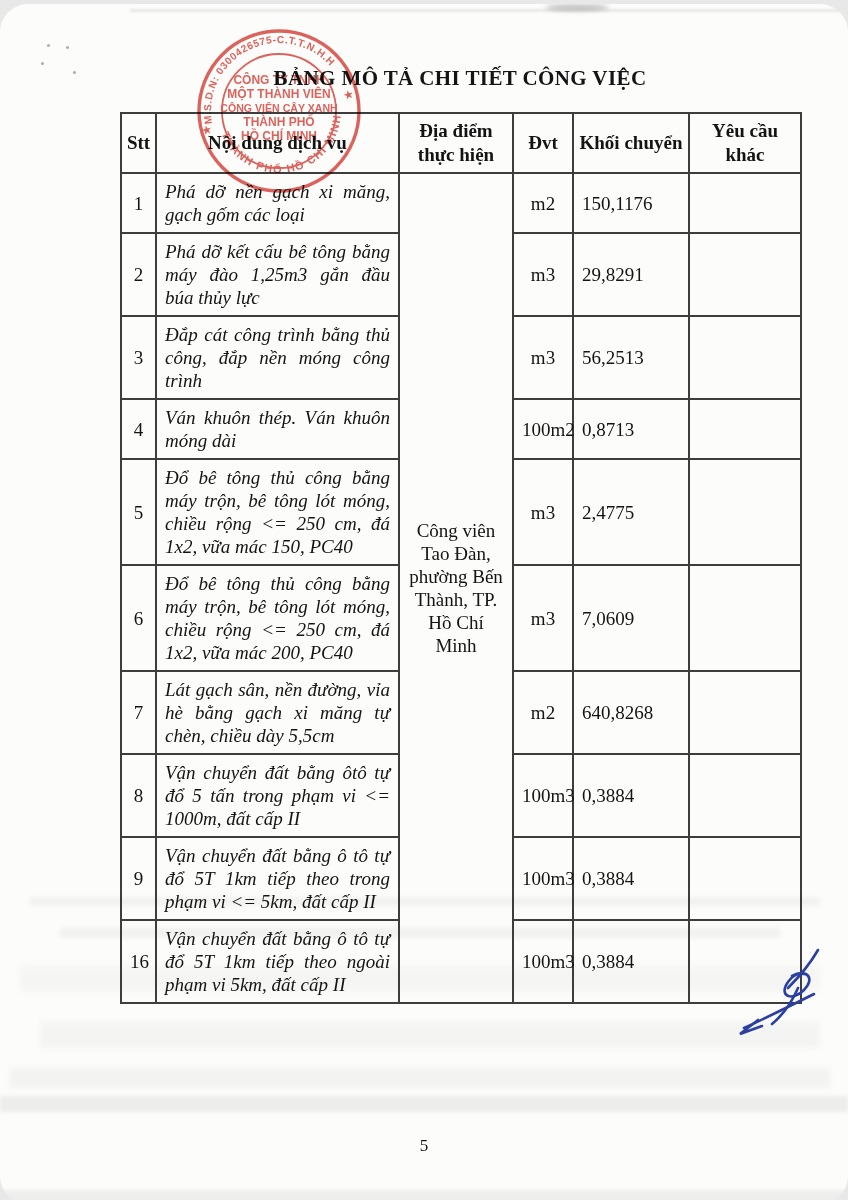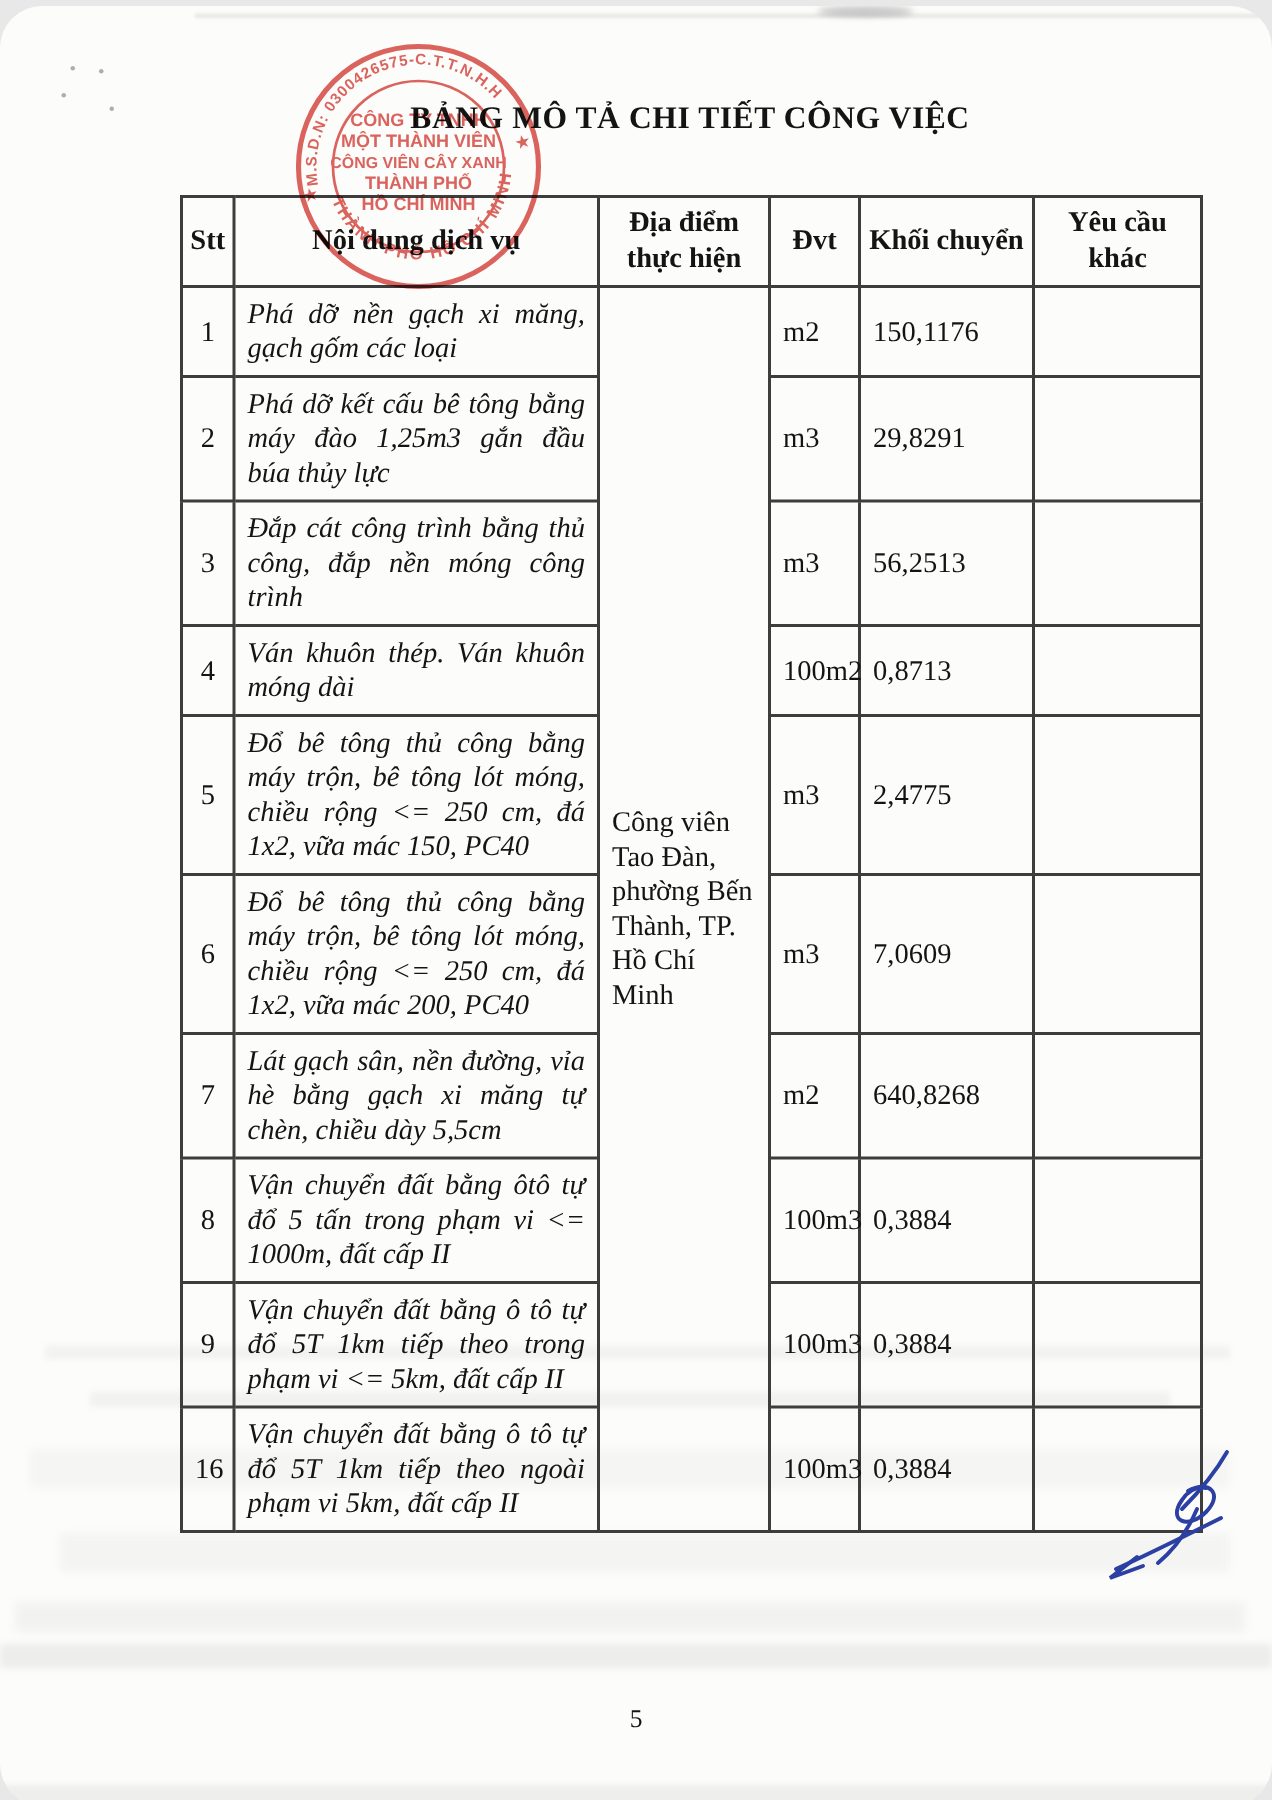--- a/index.html
+++ b/index.html
@@ -7,38 +7,38 @@
     position:relative;width:848px;height:1200px;margin:4px auto;
     background:#fcfcfa;overflow:hidden;
     font-family:"Liberation Serif", serif;color:#141414;border-radius:28px;
   }
   
   .doc-title{
     position:absolute;left:120px;top:62px;width:680px;
     text-align:center;font-size:21px;font-weight:bold;letter-spacing:.4px;
   }
   
-  .table-wrap{position:absolute;left:120px;top:126px;width:680px;}
+  .table-wrap{position:absolute;left:120px;top:108px;width:680px;}
   table.main{
     border-collapse:collapse;table-layout:fixed;width:680px;
   }
   table.main th, table.main td{
     border:2px solid #3d3d3d;
   }
   table.main th{
     font-size:19px;font-weight:bold;line-height:24px;
     padding:5px 2px;text-align:center;vertical-align:middle;height:48px;
   }
   table.main td{
     font-size:19px;line-height:23px;padding:6px 8px;vertical-align:middle;
   }
   td.stt{text-align:center;padding:6px 2px;}
   td.desc{text-align:justify;font-style:italic;}
-  td.loc{text-align:left;padding:6px 6px;}
-  td.unit{text-align:left;padding:6px 2px;}
+  td.loc{text-align:center;padding:6px 6px;}
+  td.unit{text-align:center;padding:6px 2px;}
   td.qty{}
   td.other{}
   
   .stamp{
     position:absolute;left:194px;top:22px;width:170px;height:170px;
     opacity:.82;mix-blend-mode:multiply;pointer-events:none;
     font-family:"Liberation Sans", sans-serif;
   }
   
   .sig{

